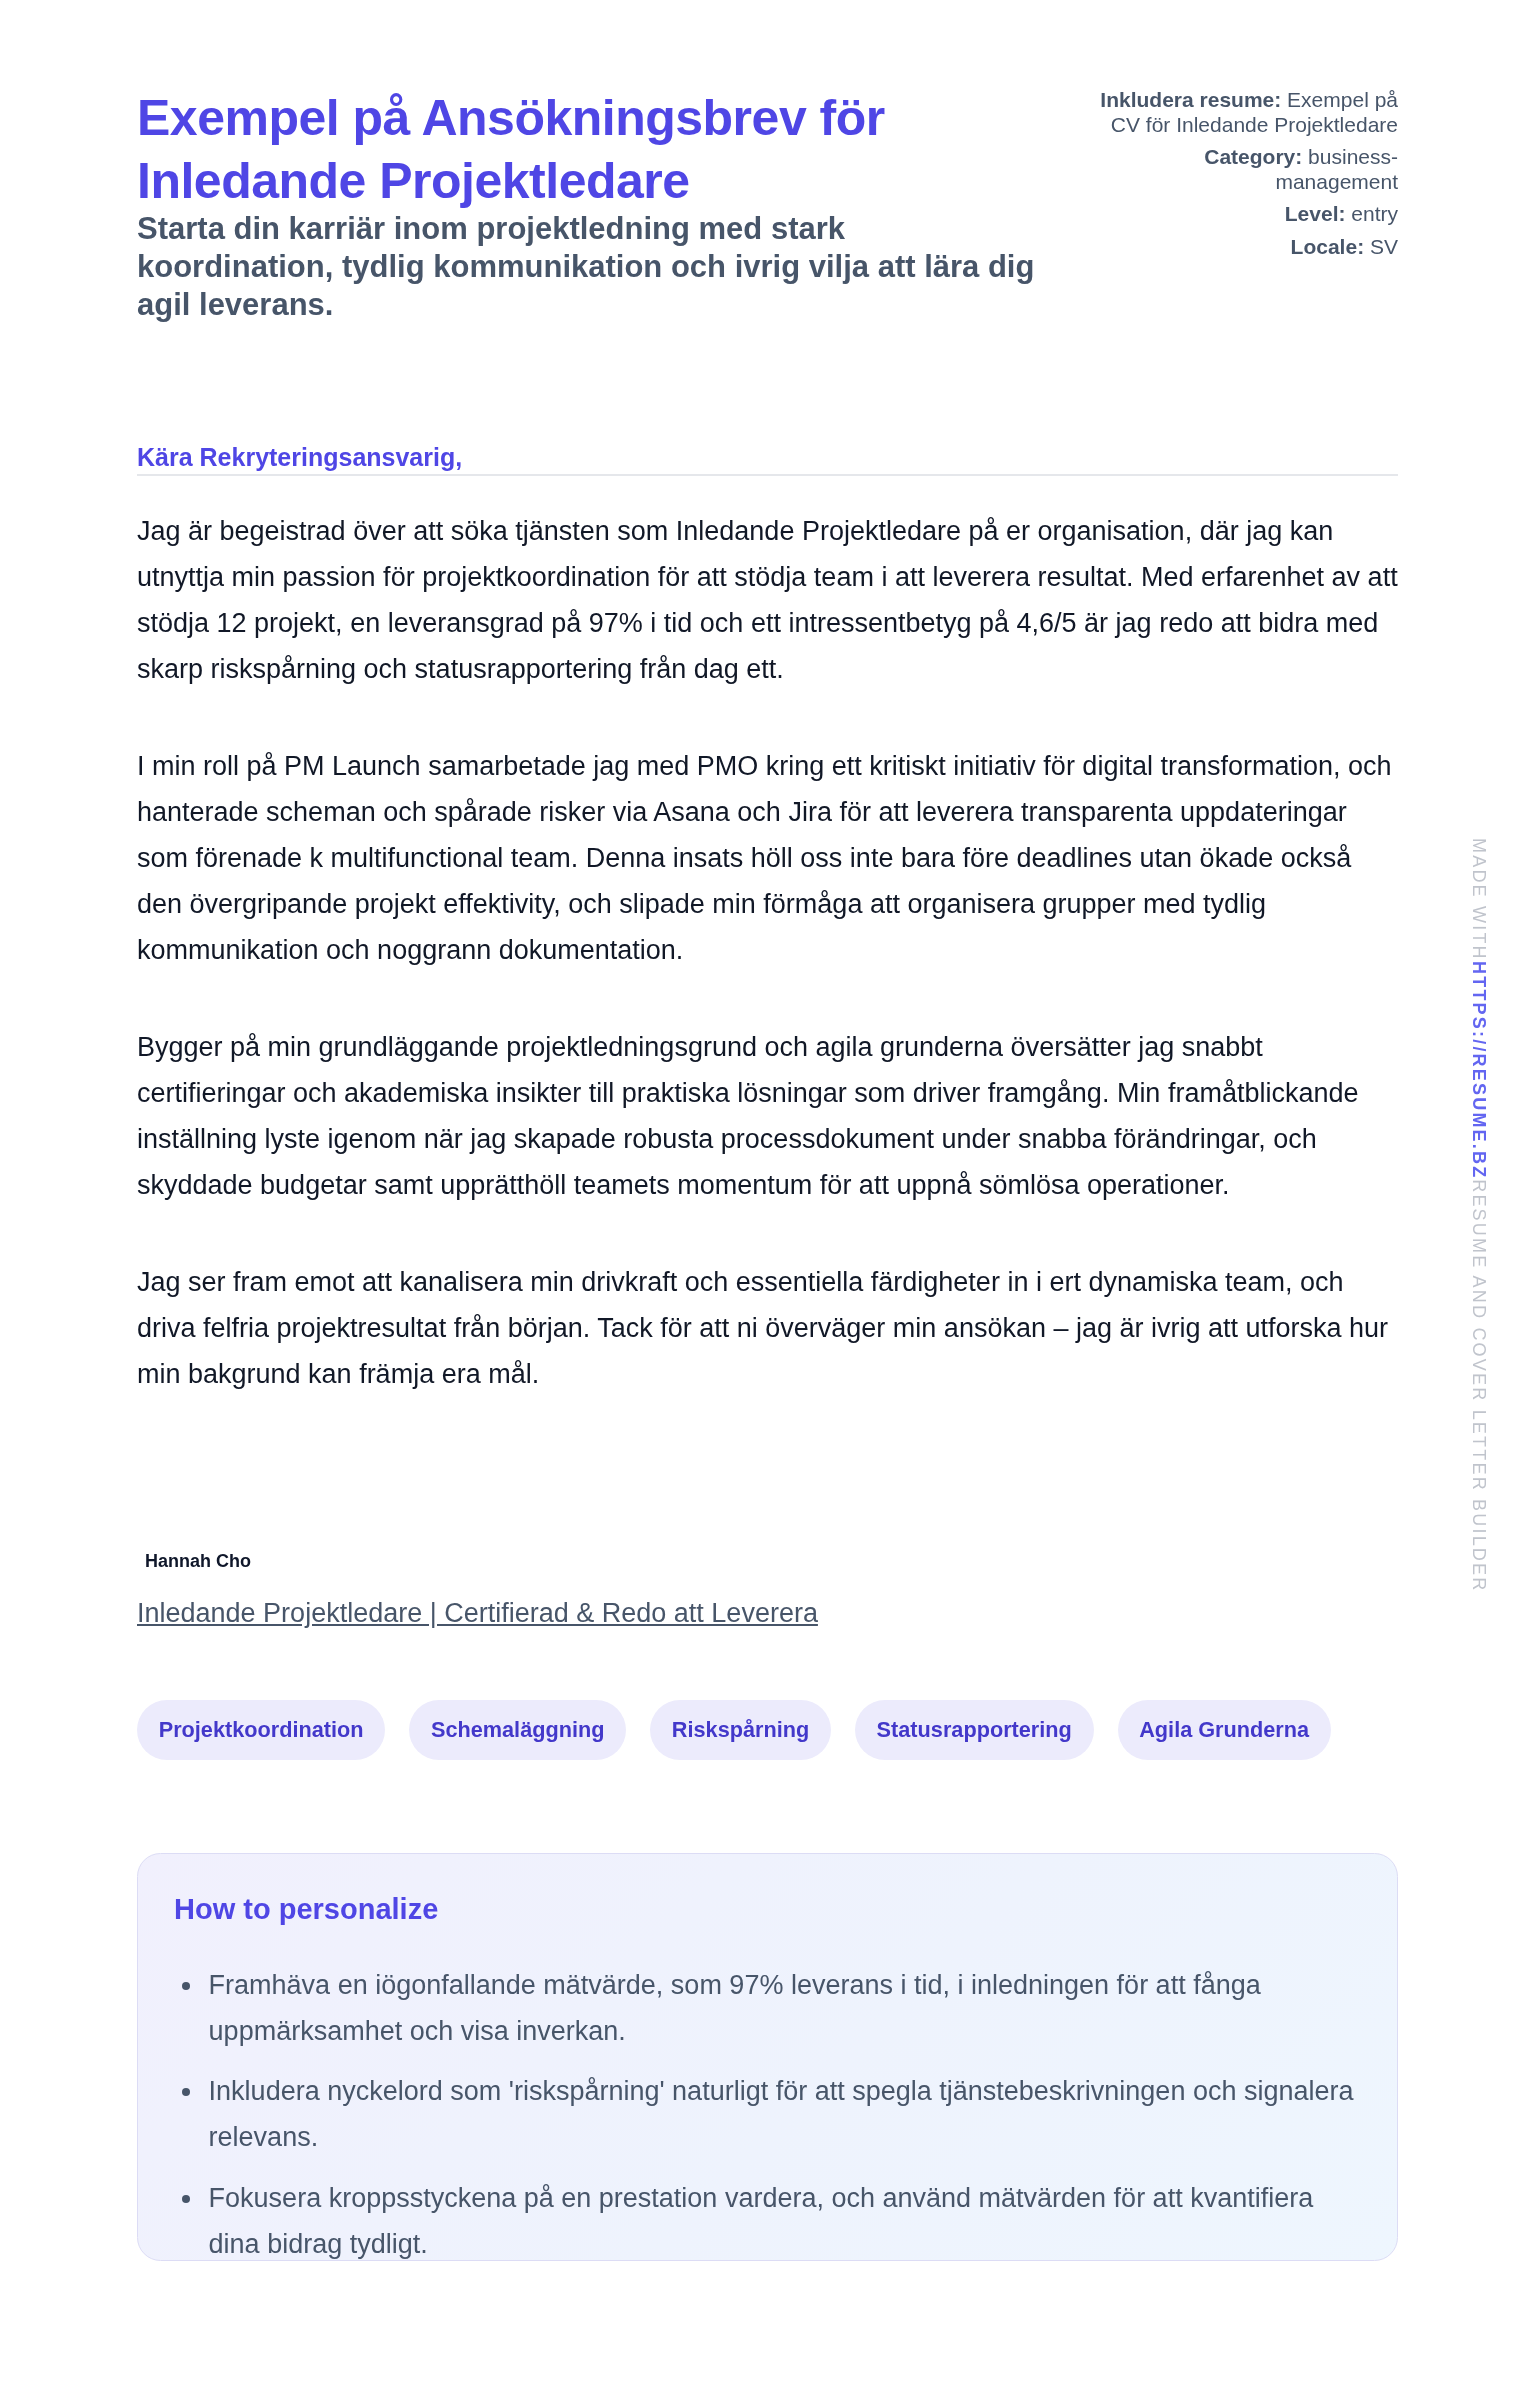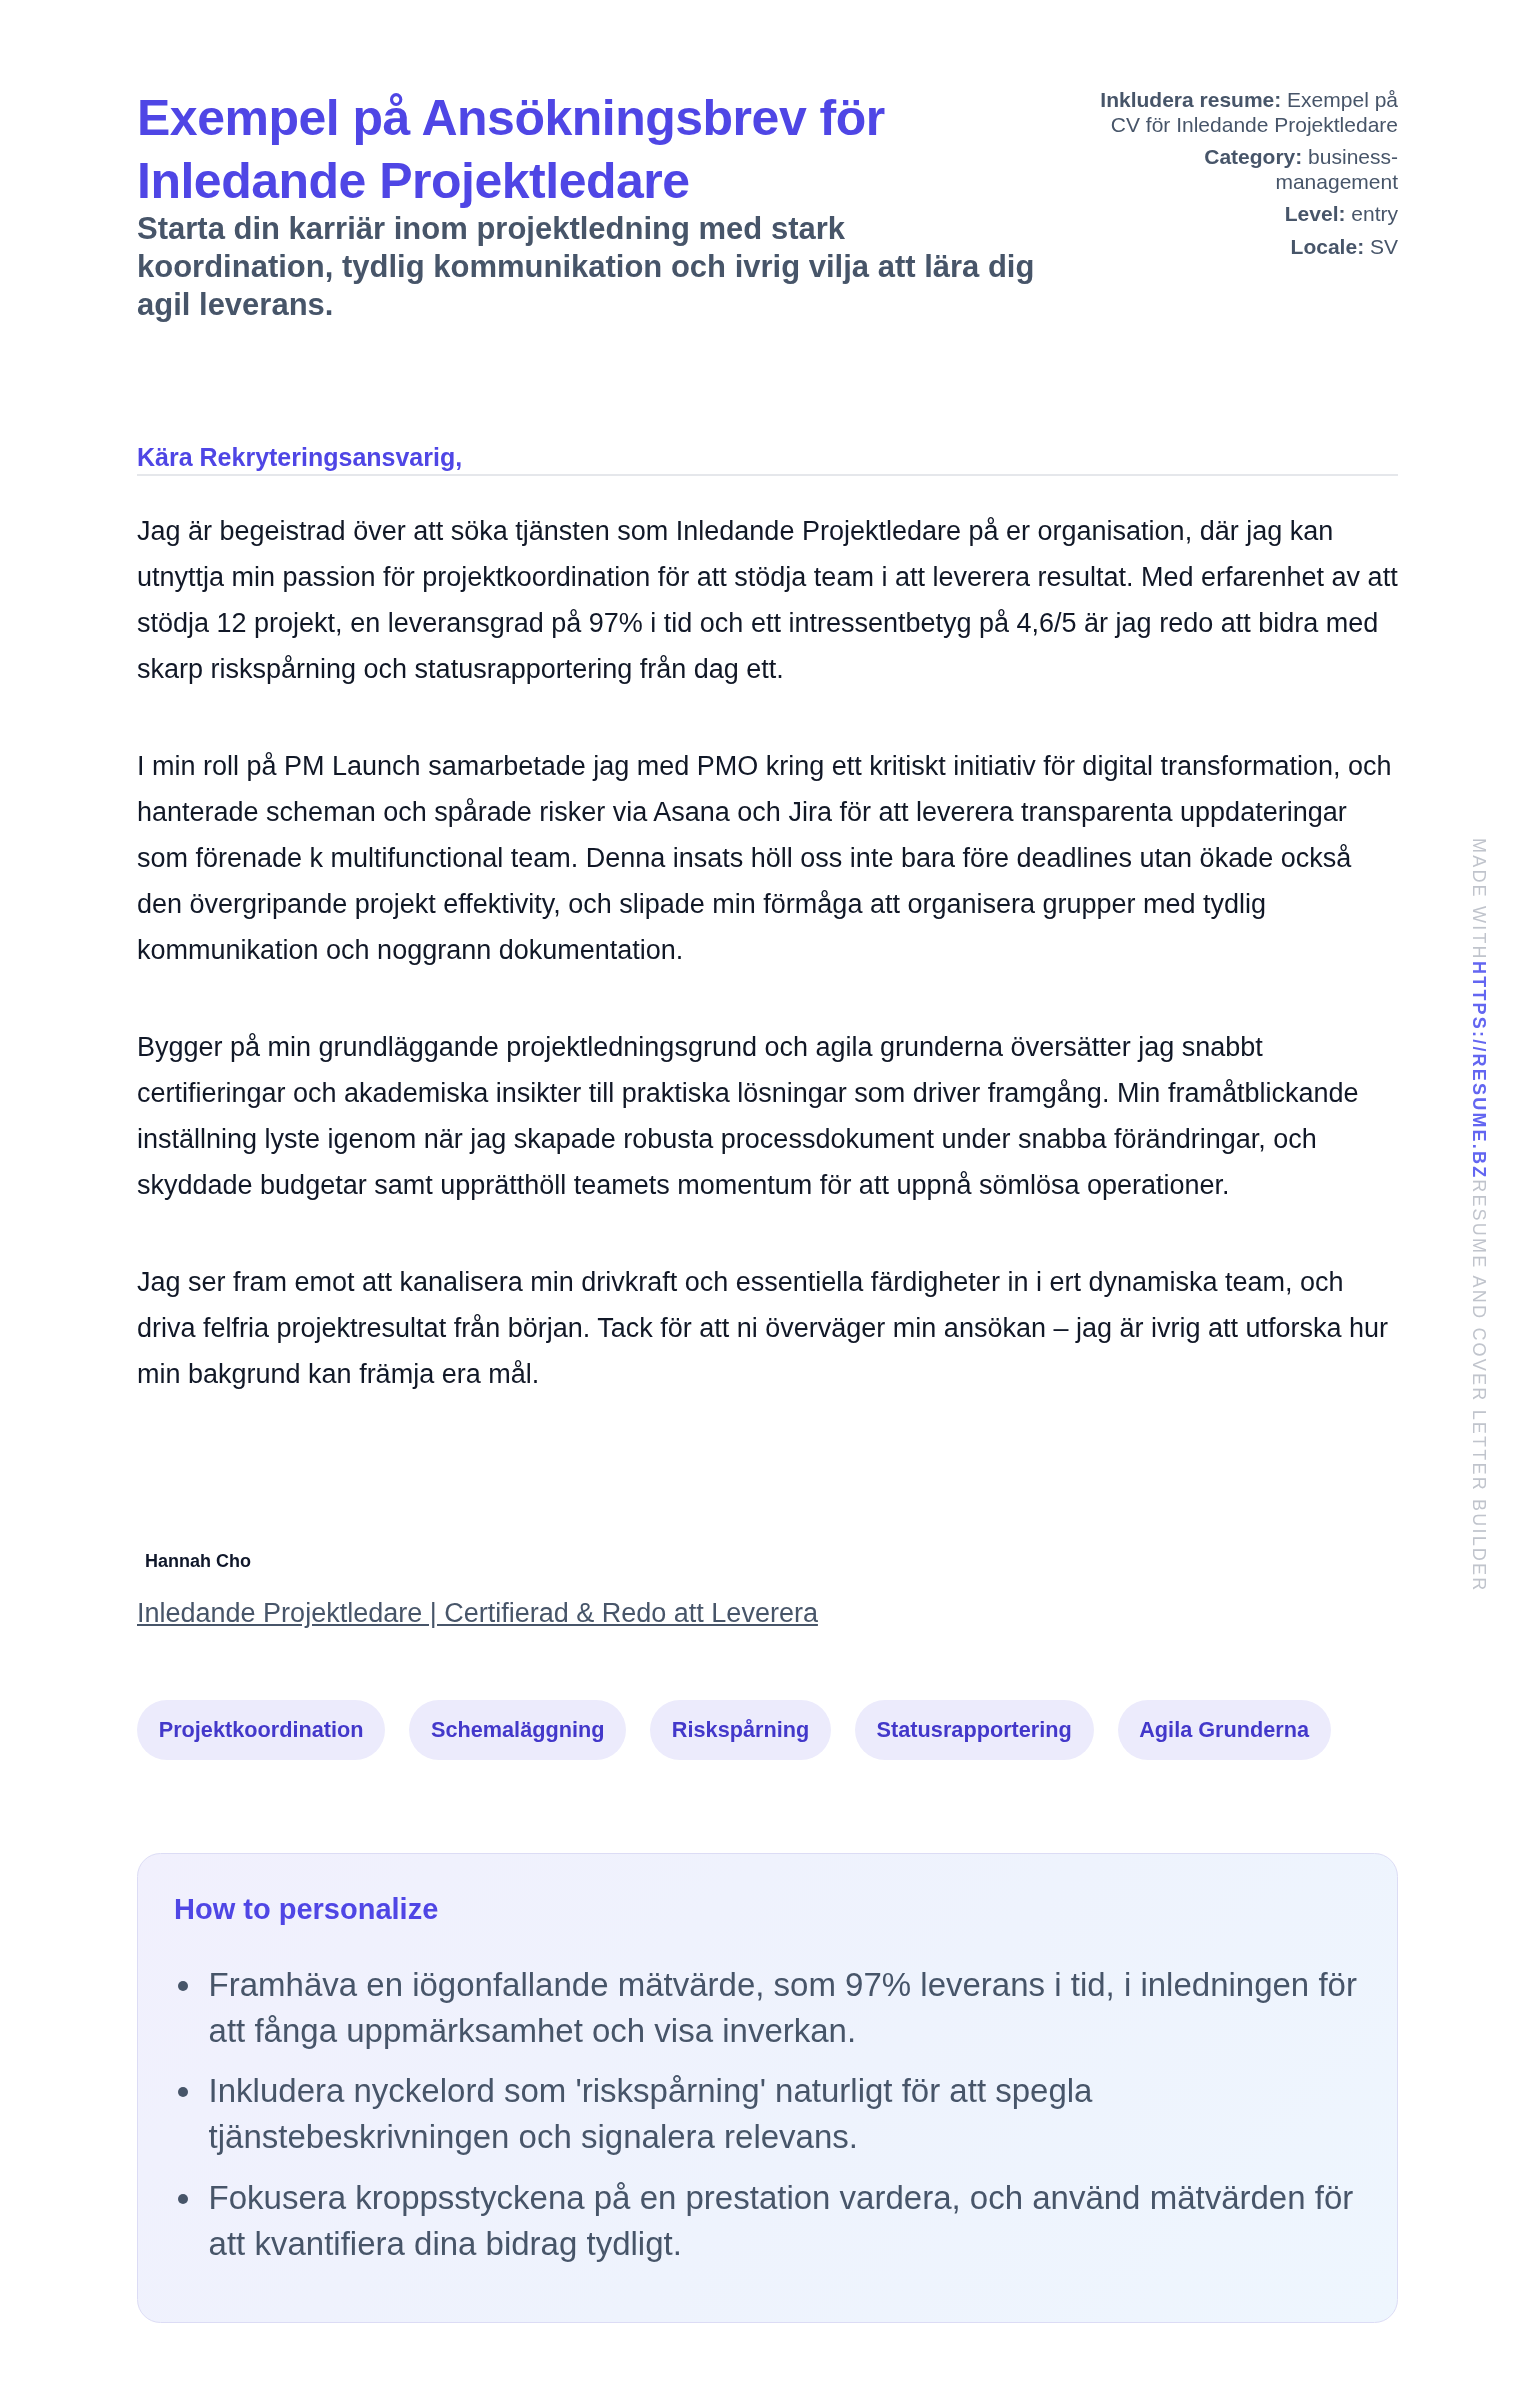--- a/index.html
+++ b/index.html
@@ -44,29 +44,29 @@
   
   .pills { position: absolute; left: 0; top: 1700px; display: flex; gap: 24px; }
   .pill {
     height: 60px; padding: 0 21.7px; border-radius: 30px; background: #ecebfc;
     color: #4338ca; font-size: 21.7px; font-weight: 600; display: flex; align-items: center;
     white-space: nowrap;
   }
 
   
   .tips {
-    position: absolute; left: 0; top: 1853px; width: 1261px; height: 470px; box-sizing: border-box;
+    position: absolute; left: 0; top: 1853px; width: 1261px; height: 408px; box-sizing: border-box;
     border: 1.8px solid #dcdcf5; border-radius: 23.5px;
     background: linear-gradient(135deg, #f1f0fd 0%, #eef3fd 55%, #eef6fe 100%);
     padding: 36px 36px 0 36px;
   }
   .tips h2 { margin: 0; font-size: 29px; line-height: 38px; font-weight: 700; color: #4f46e5; }
   .tips ul { margin: 34px 0 0 0; padding: 0 0 0 31px; }
   .tips li {
-    font-size: 33px; line-height: 46px; color: #475569; margin-bottom: 14.4px;
+    font-size: 27px; line-height: 46px; color: #475569; margin-bottom: 14.4px;
     padding-left: 3.6px;
   }
 
   
   .side {
     position: absolute; left: 1468px; top: 838px;
     writing-mode: vertical-rl; transform: none;
     font-size: 18px; letter-spacing: 2.2px; text-transform: uppercase; color: #c0c4cc;
     white-space: nowrap;
   }

